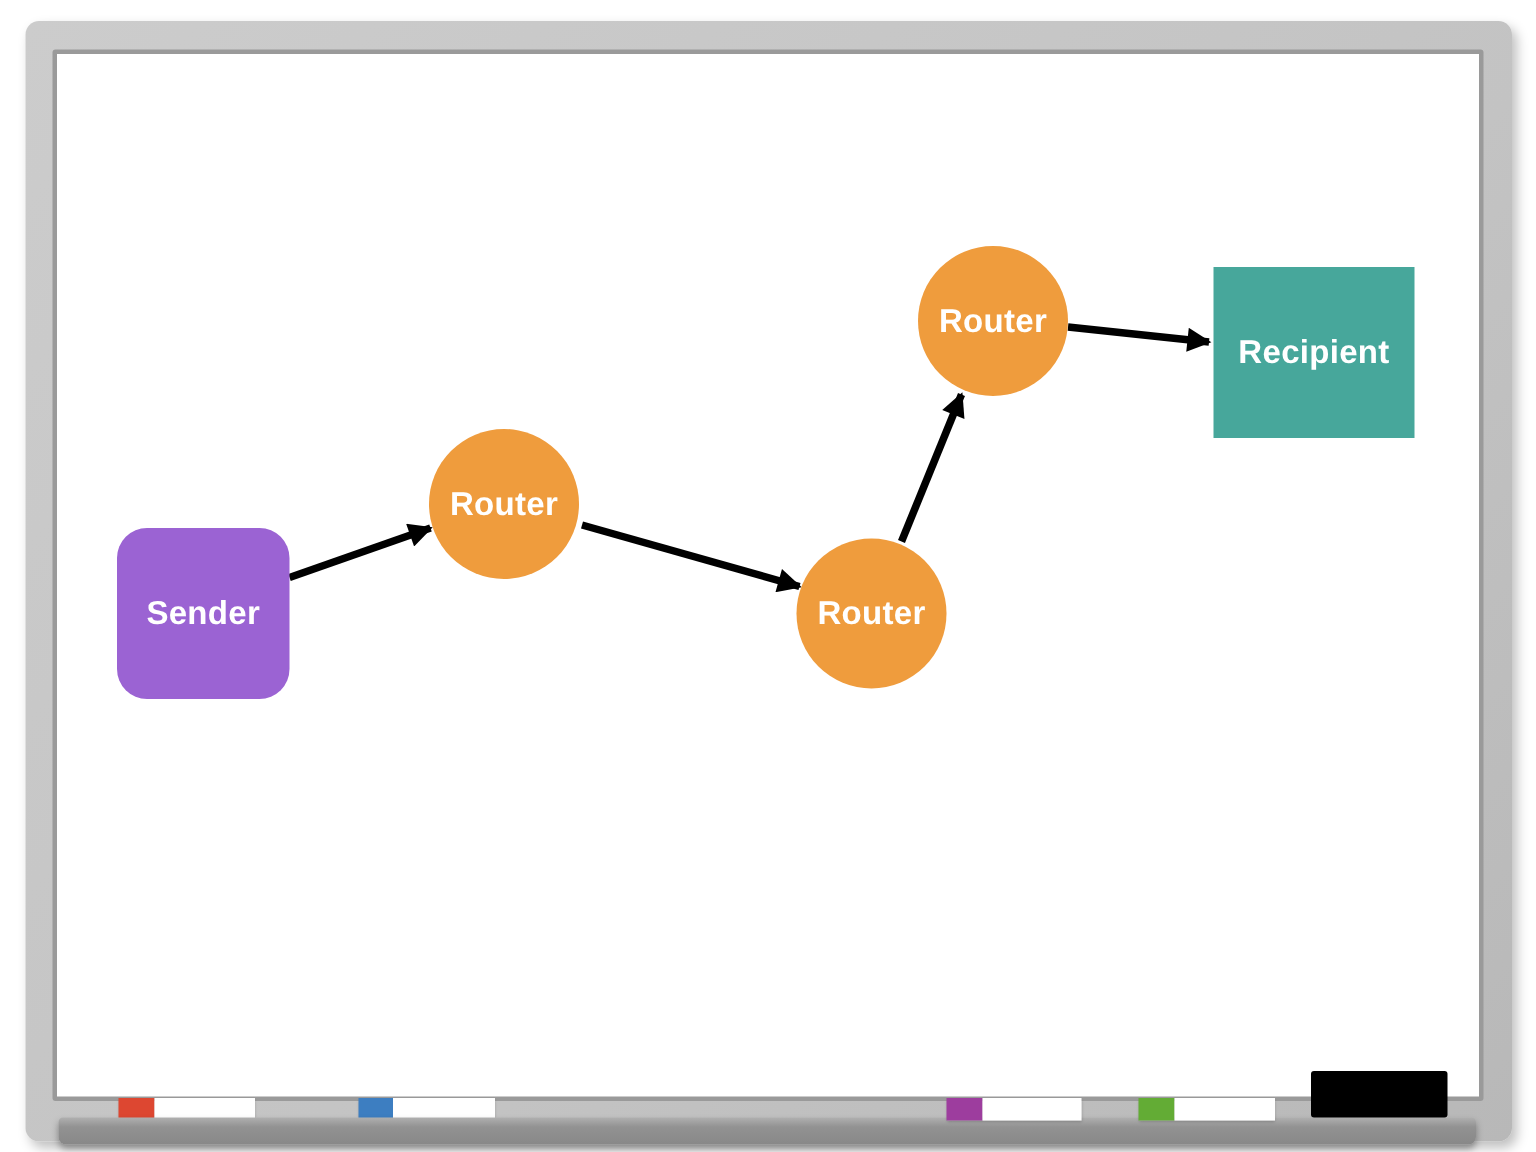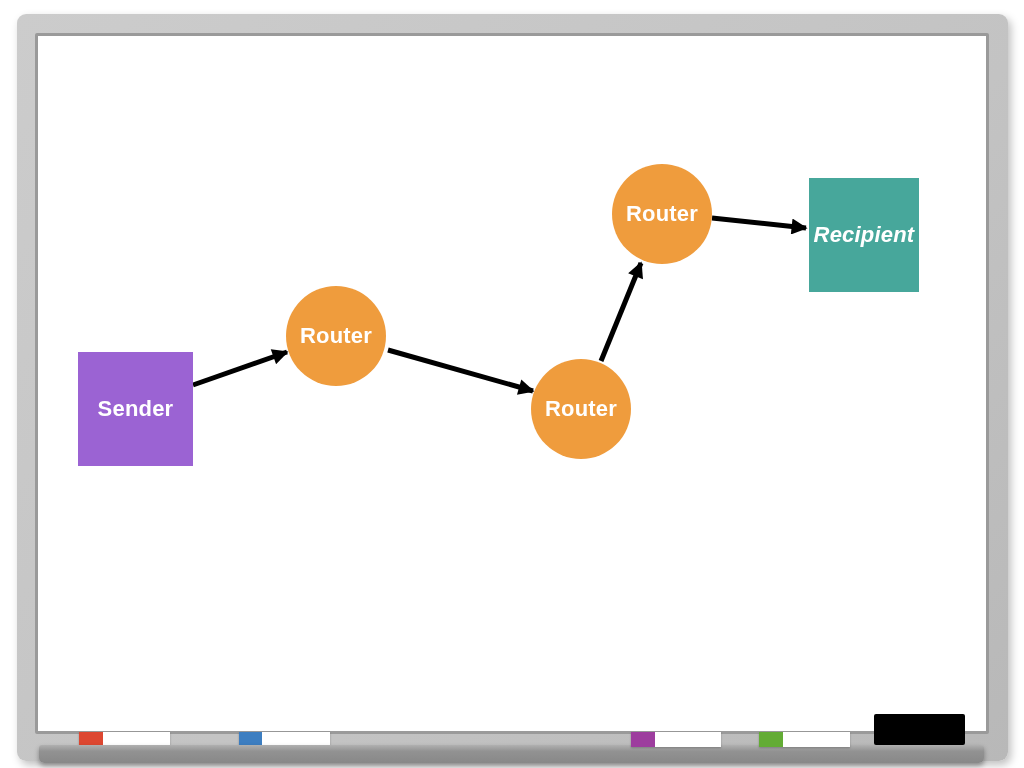--- a/index.html
+++ b/index.html
@@ -51,21 +51,21 @@
     font-weight: 700;
     letter-spacing: 0.2px;
   }
   .node.square { width: 115px; height: 114px; }
   .node.circle { width: 100px; height: 100px; border-radius: 50%; text-align: center; }
 
   #node-sender    { left: 61px;  top: 338px; }
   #node-router-1  { left: 269px; top: 272px; }
   #node-router-2  { left: 514px; top: 345px; }
   #node-router-3  { left: 595px; top: 150px; }
-  #node-recipient { left: 792px; top: 164px; width: 110px; font-style: italic; }
+  #node-recipient { left: 792px; top: 164px; width: 134px; }
 
   
   .tray {
     position: absolute;
     left: 22px; top: 731px;
     width: 945px; height: 18px;
     background: linear-gradient(#b0b0b0 0%, #929292 35%, #888888 100%);
     border-radius: 3px 3px 5px 5px;
     box-shadow: 0 3px 5px rgba(0,0,0,0.35);
   }
@@ -103,21 +103,21 @@
         <marker id="arrowhead" viewBox="0 0 10 10" refX="9" refY="5" markerWidth="3.6" markerHeight="3.2" orient="auto-start-reverse">
           <path d="M0,0 L10,5 L0,10 z" fill="#000000"></path>
         </marker>
       </defs>
       <line class="edge" x1="176" y1="371" x2="270" y2="338" marker-end="url(#arrowhead)"></line>
       <line class="edge" x1="371" y1="336" x2="516" y2="377" marker-end="url(#arrowhead)"></line>
       <line class="edge" x1="584" y1="347" x2="624" y2="249" marker-end="url(#arrowhead)"></line>
       <line class="edge" x1="695" y1="204" x2="789" y2="214" marker-end="url(#arrowhead)"></line>
     </svg>
 
-    <div class="node square" id="node-sender" style="background: rgb(155, 99, 211);">
+    <div class="node square" id="node-sender" style="background: rgb(155, 99, 211); border-radius: 20px;">
       <span>Sender</span>
     </div>
 
     <div class="node circle" id="node-router-1" style="background: rgb(239, 156, 61);">
       <span>Router</span>
     </div>
 
     <div class="node circle" id="node-router-2" style="background: rgb(239, 156, 61);">
       <span>Router</span>
     </div>

